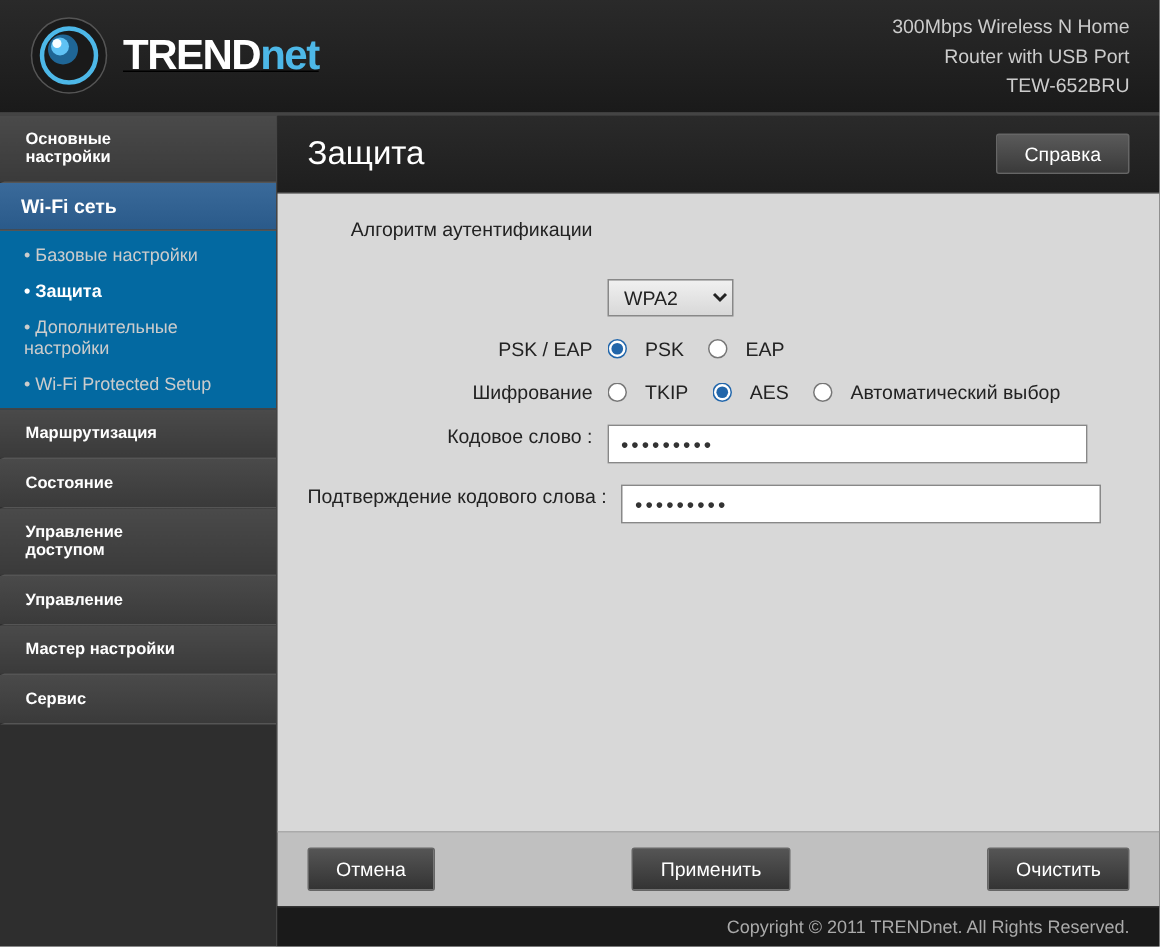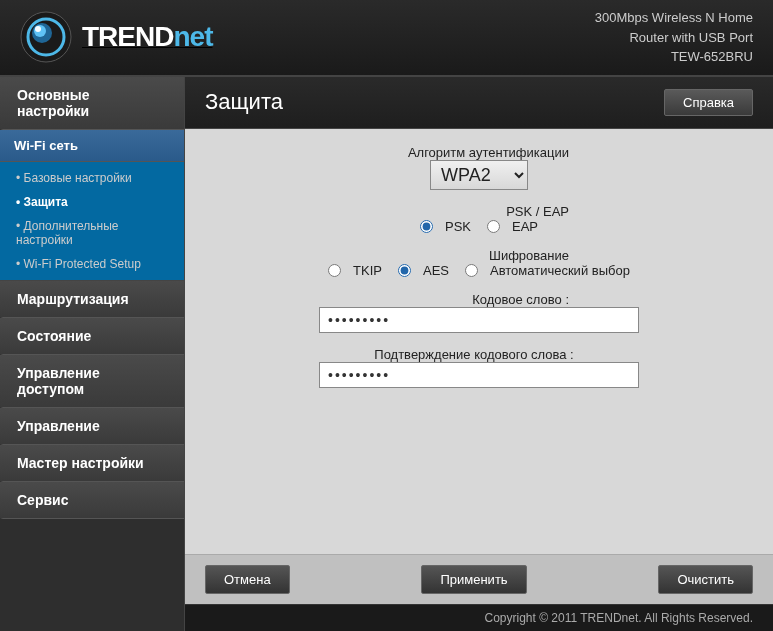--- a/index.html
+++ b/index.html
@@ -51,21 +51,21 @@
     .sidebar {
       width: 185px;
       background: #2e2e2e;
       display: flex;
       flex-direction: column;
       border-right: 1px solid #444;
     }
     .sidebar-btn {
       background: linear-gradient(180deg, #4a4a4a 0%, #3a3a3a 100%);
       color: #fff;
-      font-size: 14px;
+      font-size: 11px;
       font-weight: bold;
       padding: 10px 14px;
       cursor: pointer;
       border: none;
       border-bottom: 1px solid #555;
       text-align: left;
       border-left: 3px solid transparent;
     }
 
     .sidebar-section-title {
@@ -126,46 +126,46 @@
 
     
     .form-area {
       background: #d8d8d8;
       flex: 1;
       padding: 16px 20px;
     }
 
     .form-row {
       display: flex;
-      align-items: center;
+      align-items: flex-start;
       margin-bottom: 14px;
-      flex-direction: column;
     }
     .form-label {
       color: #222;
       font-size: 13px;
       text-align: right;
       min-width: 200px;
       padding-right: 10px;
     }
     .form-control {
       display: flex;
       align-items: center;
       gap: 8px;
     }
 
     select.styled-select {
       background: linear-gradient(180deg, #f0f0f0 0%, #d8d8d8 100%);
       border: 1px solid #888;
       padding: 3px 20px 3px 6px;
-      font-size: 18px;
+      font-size: 13px;
       color: #222;
       appearance: auto;
       cursor: pointer;
       min-width: 80px;
+      margin-top: 41px;
     }
 
     .radio-group {
       display: flex;
       align-items: center;
       gap: 16px;
     }
     .radio-label {
       display: flex;
       align-items: center;

